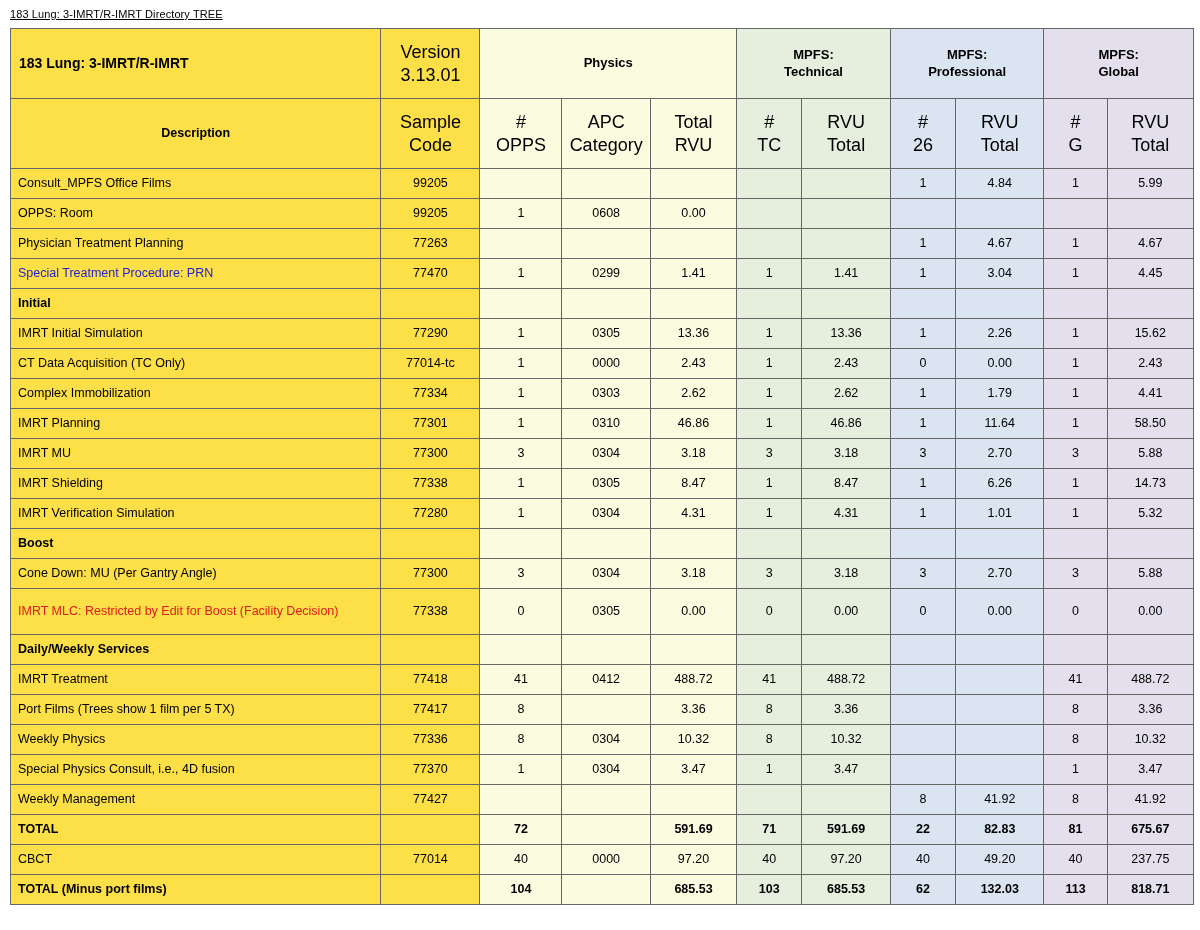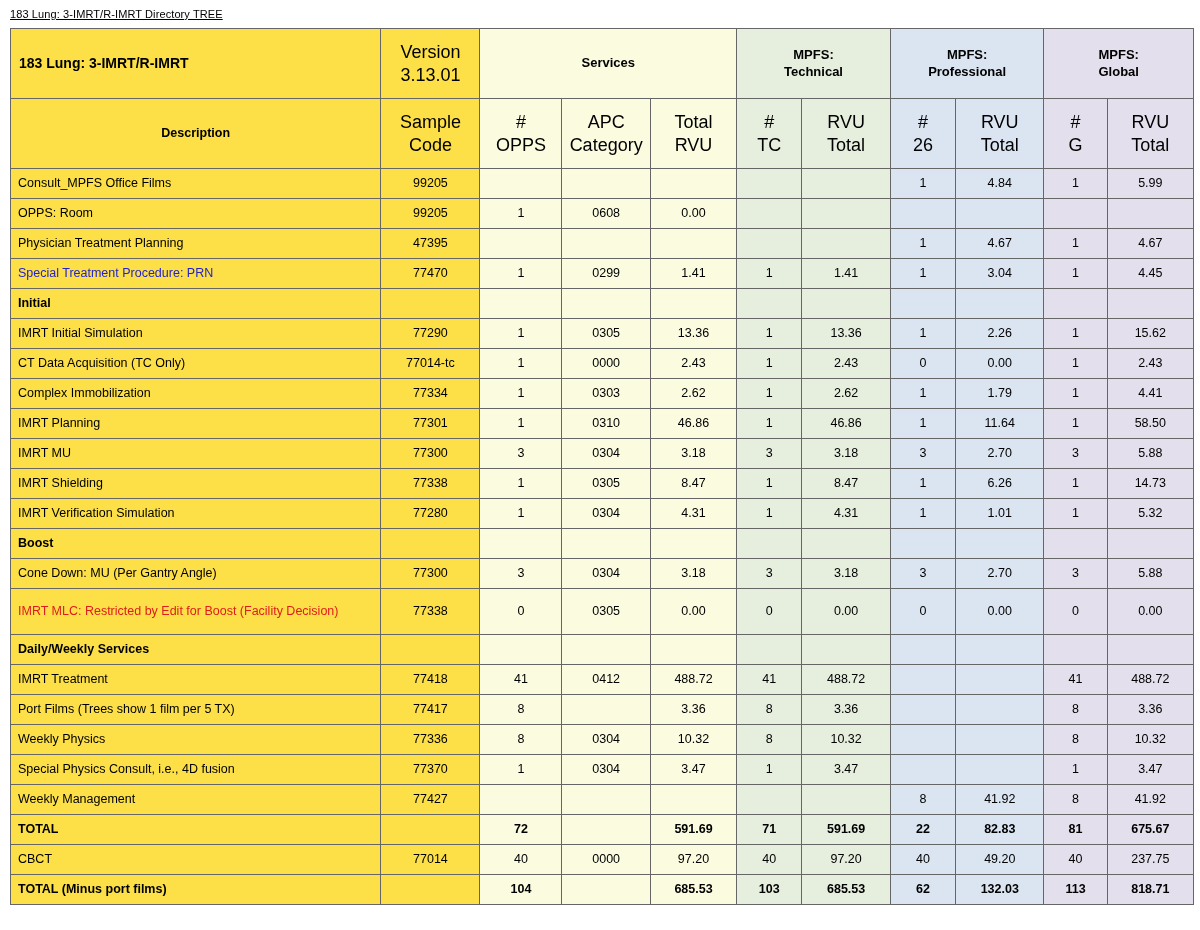--- a/index.html
+++ b/index.html
@@ -117,21 +117,21 @@
           <div class="cell hdr-title">183 Lung: 3-IMRT/R-IMRT</div>
         </td>
         <td class="tint-none">
           <div class="cell hdr-col">
             <div>Version</div>
             <div>3.13.01</div>
           </div>
         </td>
         <td class="tint-hosp" colspan="3">
           <div class="cell hdr-group">
-            <div>Services</div>
+            <div>Physics</div>
           </div>
         </td>
         <td class="tint-tech" colspan="2">
           <div class="cell hdr-group">
             <div>MPFS:</div>
             <div>Technical</div>
           </div>
         </td>
         <td class="tint-prof" colspan="2">
           <div class="cell hdr-group">
@@ -281,21 +281,21 @@
           </td>
           <td class="tint-glob">
             <div class="cell c"></div>
           </td>
         </tr>
         <tr>
           <td class="tint-none">
             <div class="cell l">Physician Treatment Planning</div>
           </td>
           <td class="tint-none">
-            <div class="cell c">47395</div>
+            <div class="cell c">77263</div>
           </td>
           <td class="tint-hosp">
             <div class="cell c"></div>
           </td>
           <td class="tint-hosp">
             <div class="cell c"></div>
           </td>
           <td class="tint-hosp">
             <div class="cell c"></div>
           </td>

